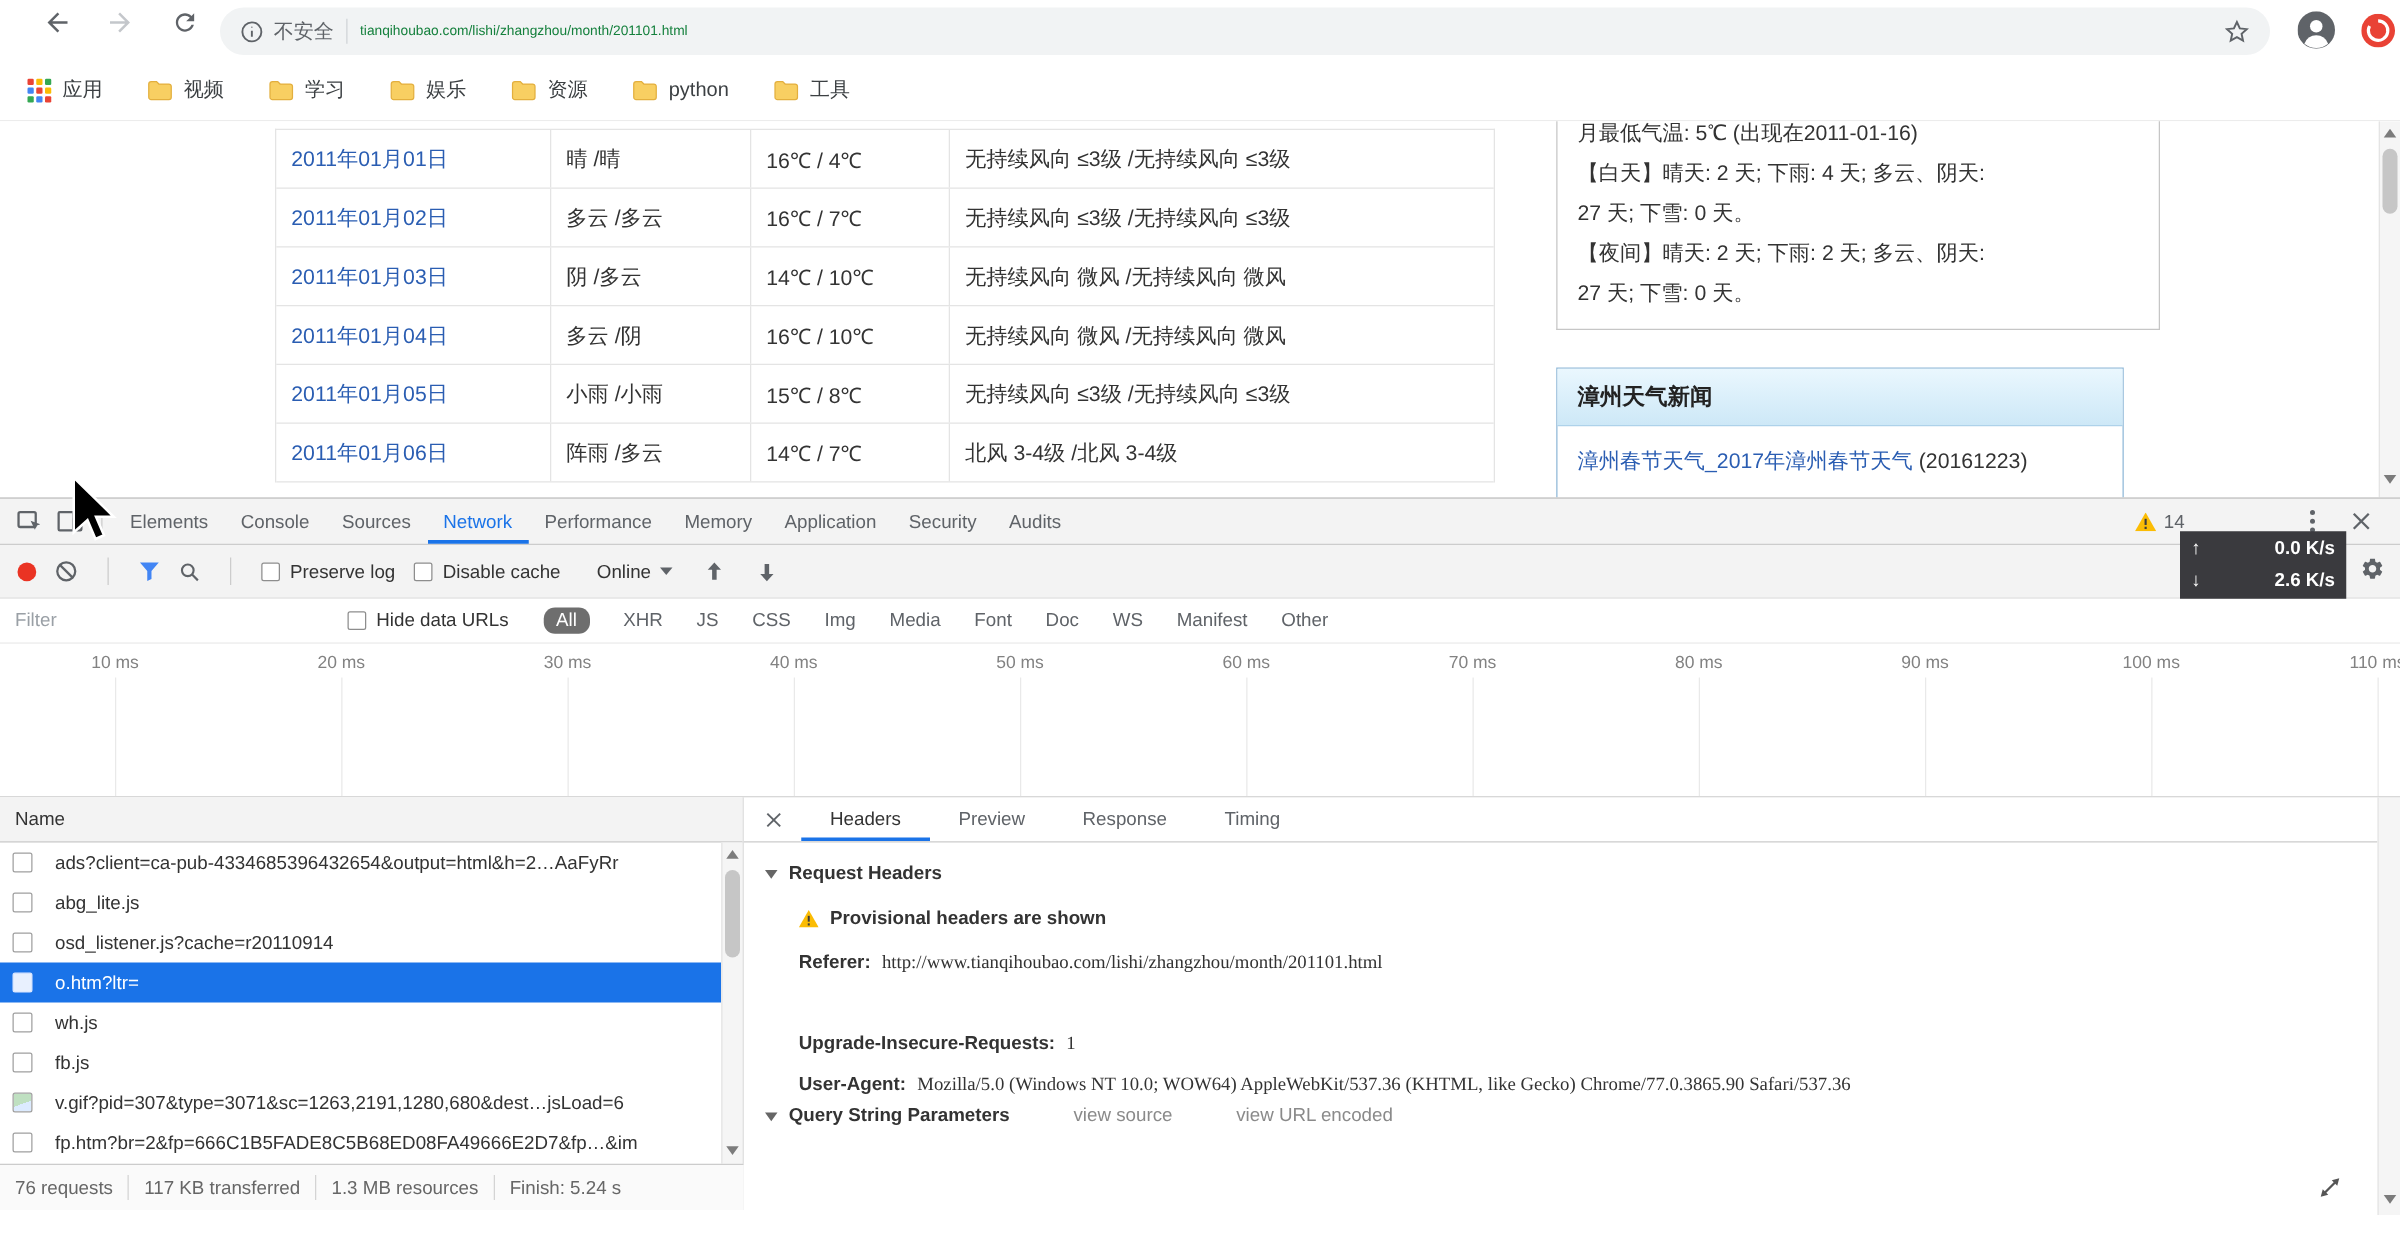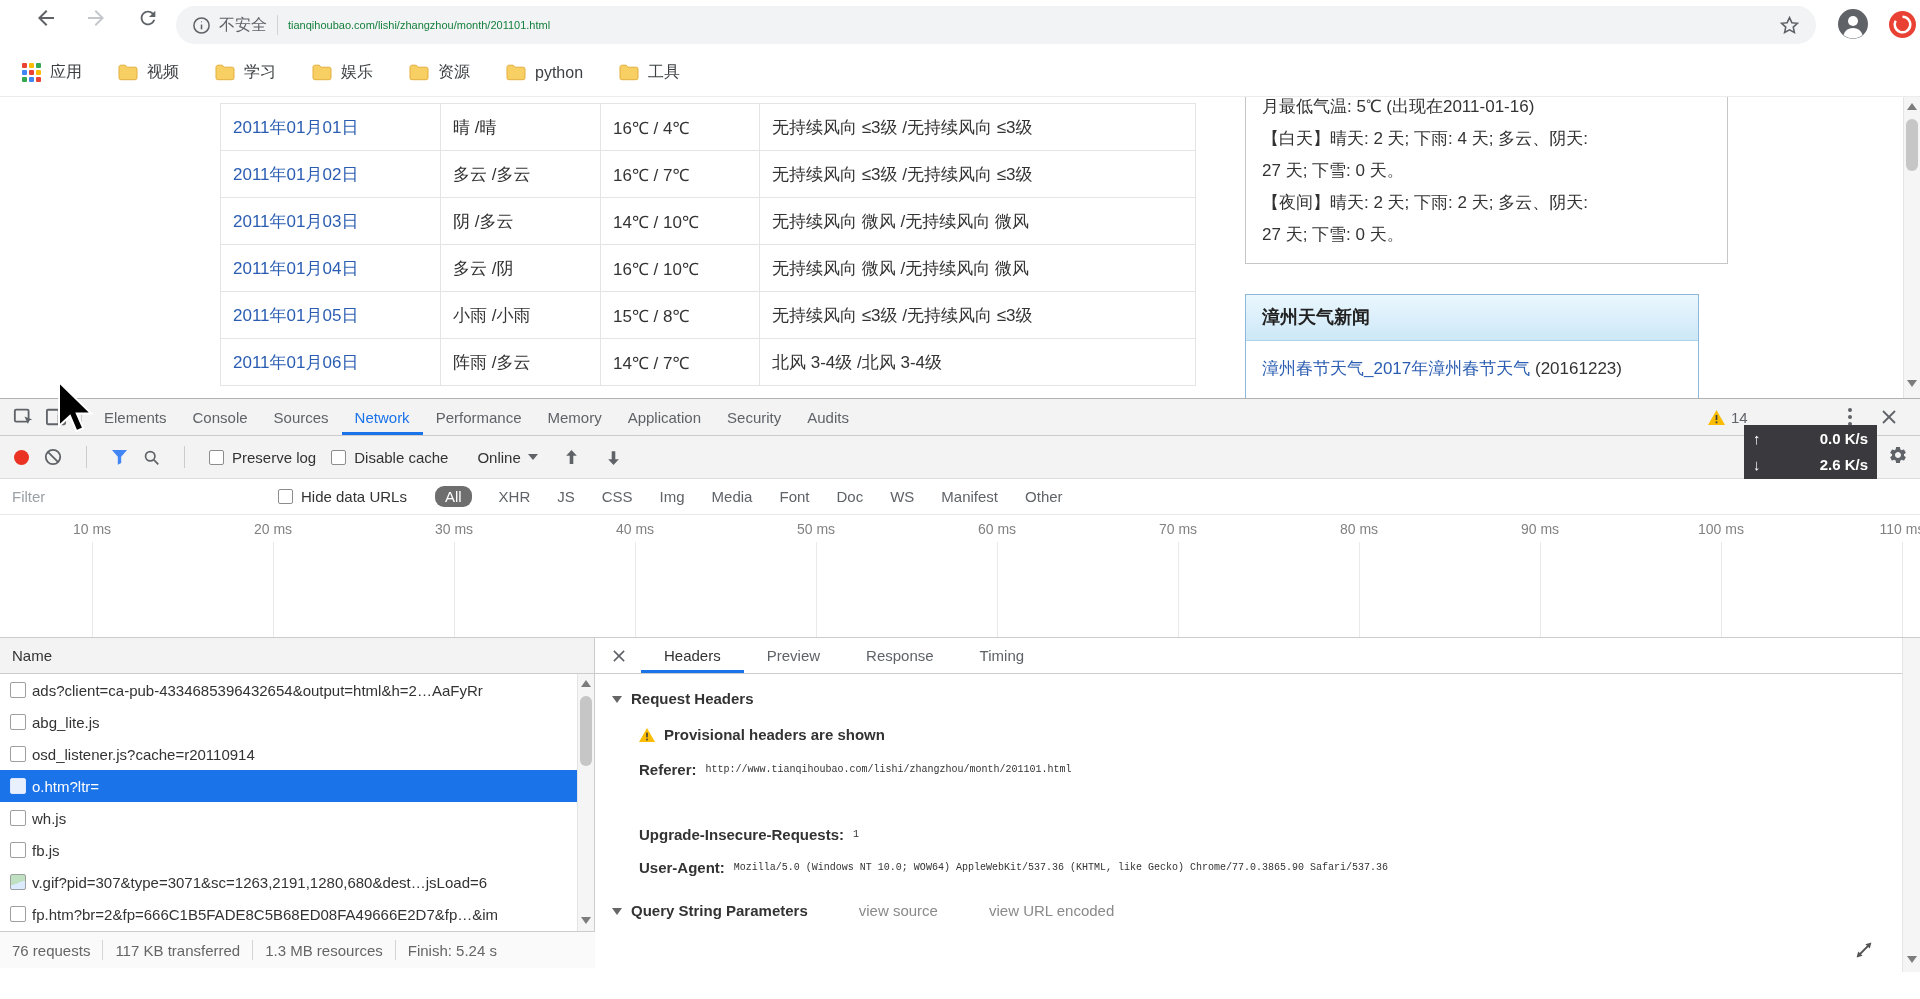--- a/index.html
+++ b/index.html
@@ -83,41 +83,41 @@
 .fpill{margin-left:28px;background:#6e6e6e;color:#fff;border-radius:9px;padding:2px 10px}
 .ftype{margin-left:27px}
 .dt-timeline{position:absolute;top:116px;left:0;width:100%;height:123px;background:#fff;border-bottom:1px solid #ccc;overflow:hidden}
 .tick{position:absolute;top:0;height:100%;width:0}
 .tick-label{position:absolute;top:6px;left:0;transform:translateX(-50%);font-size:14px;color:#828282;white-space:nowrap}
 .tick-line{position:absolute;top:27px;bottom:0;left:0;width:1px;background:#e9e9e9}
 .dt-main{position:absolute;top:239px;left:0;width:100%;height:362px}
 .req-pane{position:absolute;left:0;top:0;width:595px;height:330px;border-right:1px solid #ccc;background:#fff}
 .req-header{height:36px;background:#f3f3f3;border-bottom:1px solid #ccc;display:flex;align-items:center;padding-left:12px;color:#333}
 .req-list{position:absolute;top:36px;left:0;right:17px;height:257px;overflow:hidden}
-.req-row{height:32px;display:flex;align-items:center;gap:6px;padding-left:10px;color:#333;white-space:nowrap;overflow:hidden}
+.req-row{height:32px;display:flex;align-items:center;gap:18px;padding-left:10px;color:#333;white-space:nowrap;overflow:hidden}
 .req-row.selected{background:#1a73e8;color:#fff}
 .req-icon{width:16px;height:16px;border:1px solid #9f9f9f;background:#fff;flex:0 0 auto;border-radius:2px}
 .req-icon.pic{background:linear-gradient(160deg,#bfe0c1 0 55%,#dcebff 55% 100%)}
 .req-row.selected .req-icon{border-color:#dce8ff;background:#e8f0fe}
 .req-scroll{position:absolute;right:0;top:36px;width:17px;height:257px;background:#f5f5f5;border-left:1px solid #e4e4e4}
 .req-status{position:absolute;left:0;top:293px;width:595px;height:37px;background:#fafafa;border-top:1px solid #ccc;display:flex;align-items:center;color:#666}
 .st-item{padding:0 12px;white-space:nowrap}
 .st-sep{width:1px;height:20px;background:#d4d4d4}
 .detail-pane{position:absolute;left:595px;top:0;right:18px;height:362px;background:#fff}
 .detail-tabs{height:36px;border-bottom:1px solid #ccc;display:flex;align-items:center;color:#5f6368}
 .detail-close{margin:0 16px 0 18px;display:flex;align-items:center}
 .detail-tab{height:100%;display:flex;align-items:center;padding:0 23px;white-space:nowrap}
 .detail-tab.active{color:#333;box-shadow:inset 0 -3px 0 #1a73e8}
 .dl{position:absolute;left:17px;right:4px;line-height:22px;white-space:nowrap;overflow:hidden;color:#333;display:flex;align-items:center;gap:9px}
 .dl.indent{left:44px}
 .dis{width:0;height:0;border-left:5px solid transparent;border-right:5px solid transparent;border-top:7px solid #666;flex:0 0 auto}
 .sec-title{font-weight:bold}
 .warn-bold{font-weight:bold}
 .hk{font-weight:bold}
-.hv{font-family:Liberation Mono, monospace;font-size:10px}
+.hv{font-family:Liberation Serif, serif;font-size:15px}
 .linklike{color:#8a8a8a;margin-left:42px;font-weight:normal}
 .dt-scroll{position:absolute;right:0;top:0;width:18px;height:334px;background:#f5f5f5;border-left:1px solid #e4e4e4}
 .cursor-big{position:absolute;left:52px;top:380px;z-index:60}
 .resize-corner{position:absolute;left:1853px;top:540px}
 </style>
 </head>
 <body>
 
 <div class="screen">
 
@@ -544,21 +544,21 @@
           <span class="hv">http://www.tianqihoubao.com/lishi/zhangzhou/month/201101.html</span>
         </div>
         <div class="dl indent" style="top:186px">
           <span class="hk">Upgrade-Insecure-Requests:</span>
           <span class="hv">1</span>
         </div>
         <div class="dl indent" style="top:219px">
           <span class="hk">User-Agent:</span>
           <span class="hv">Mozilla/5.0 (Windows NT 10.0; WOW64) AppleWebKit/537.36 (KHTML, like Gecko) Chrome/77.0.3865.90 Safari/537.36</span>
         </div>
-        <div class="dl" style="top:262px">
+        <div class="dl" style="top:244px">
           <span class="dis"></span>
           <span class="sec-title">Query String Parameters</span>
           <span class="linklike">view source</span>
           <span class="linklike">view URL encoded</span>
         </div>
       </div>
 
       <div class="dt-scroll">
         <div class="tri down" style="top:318px"></div>
       </div>

